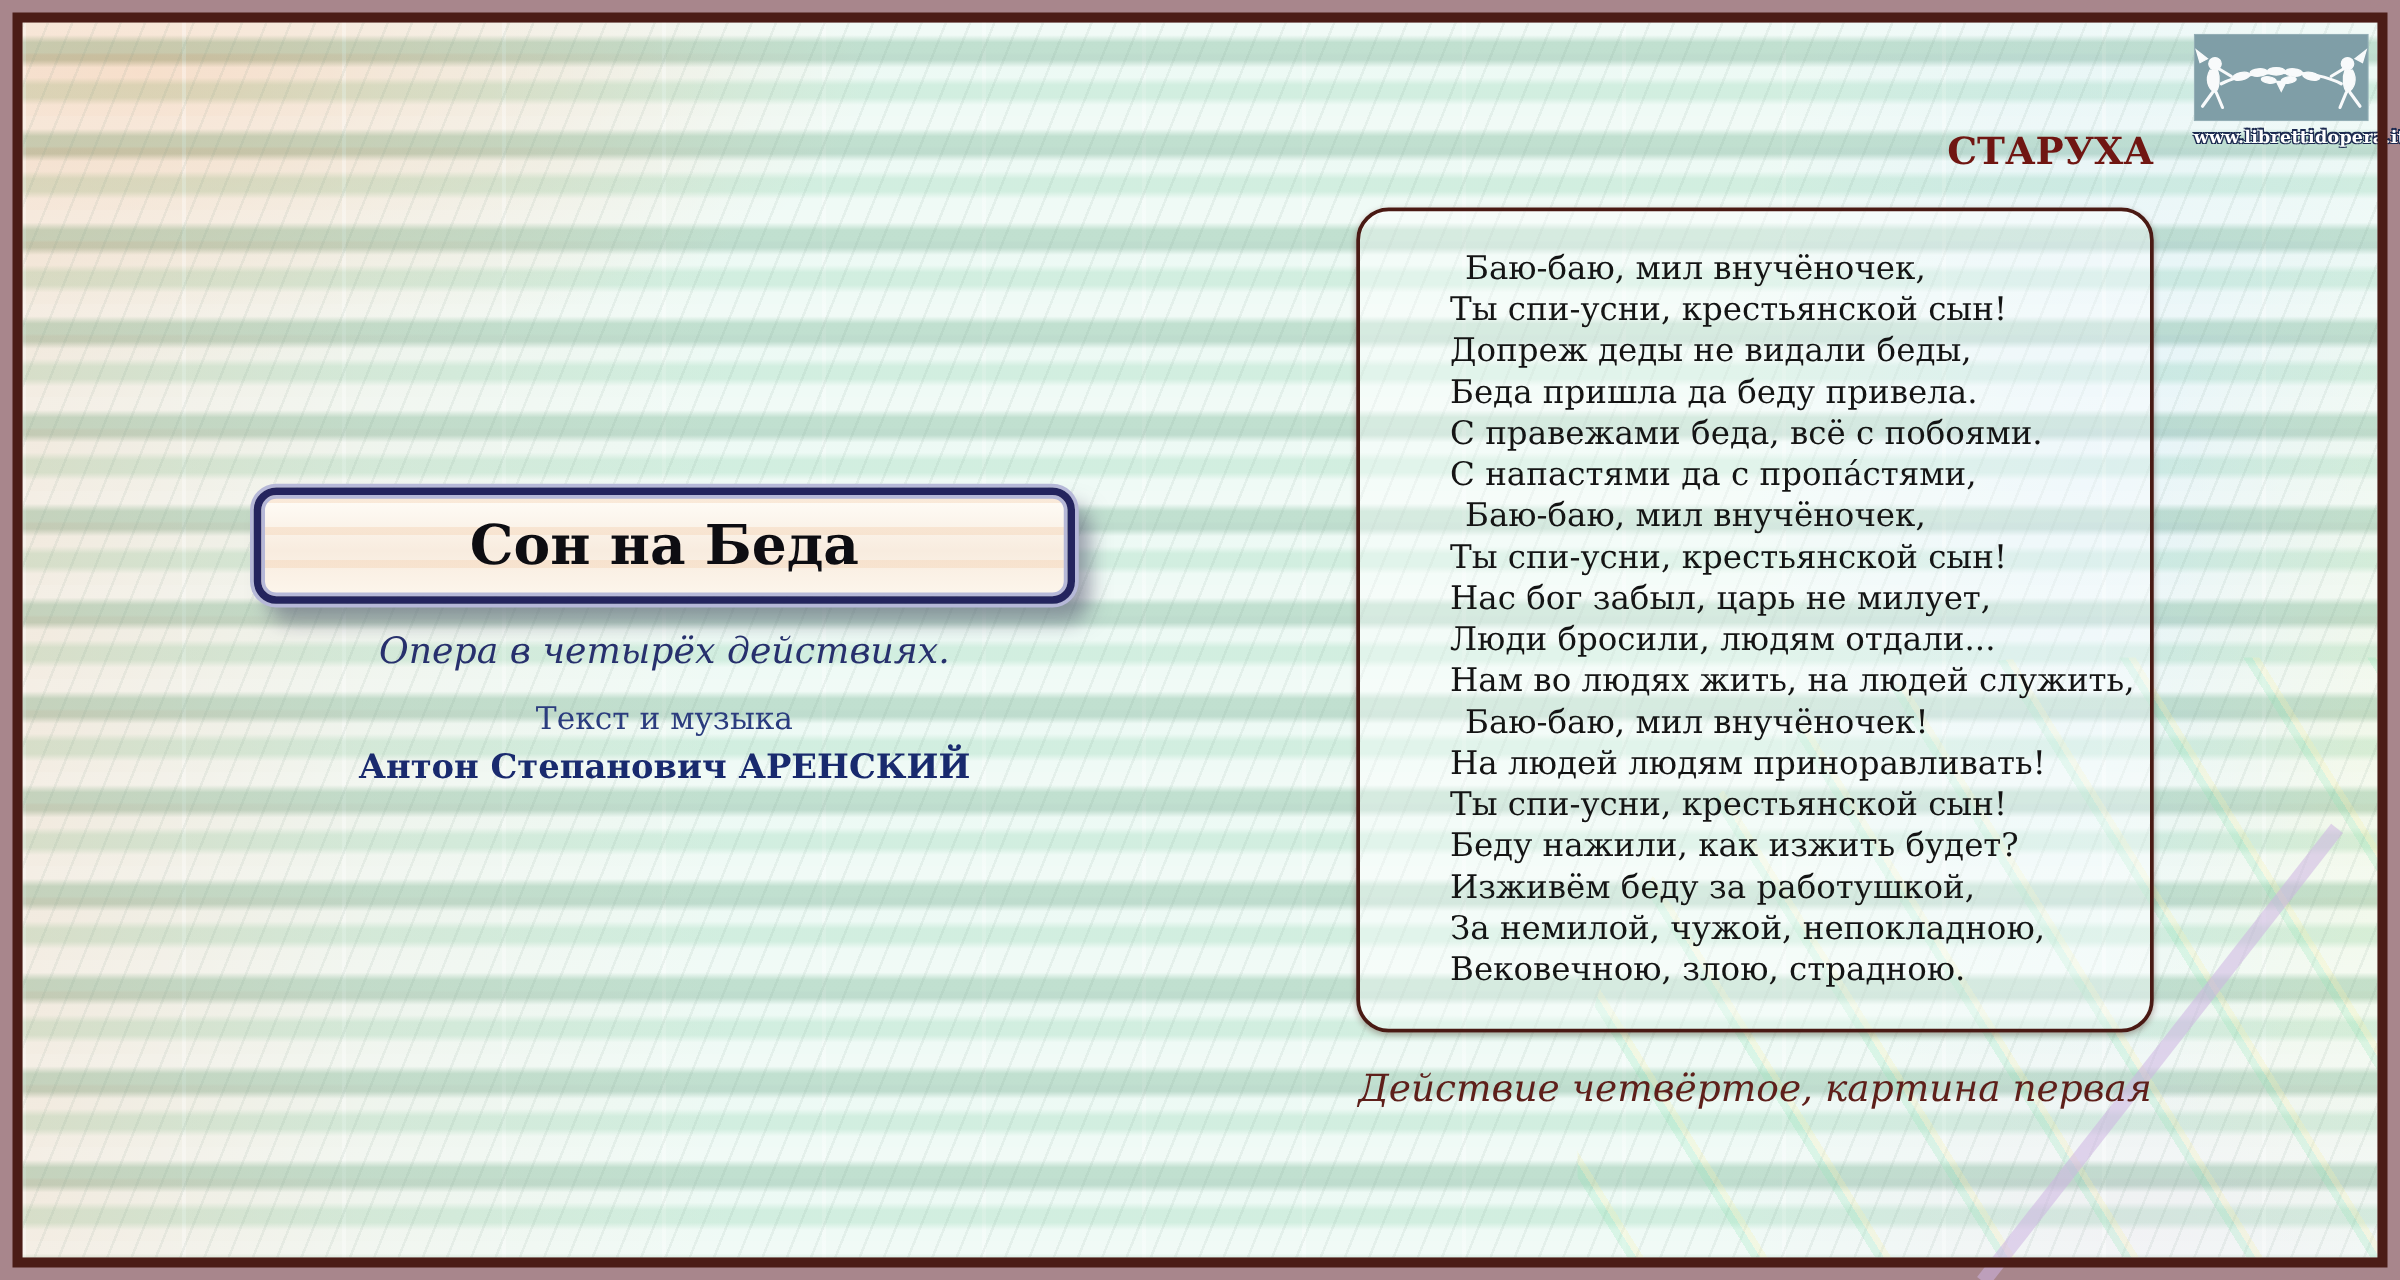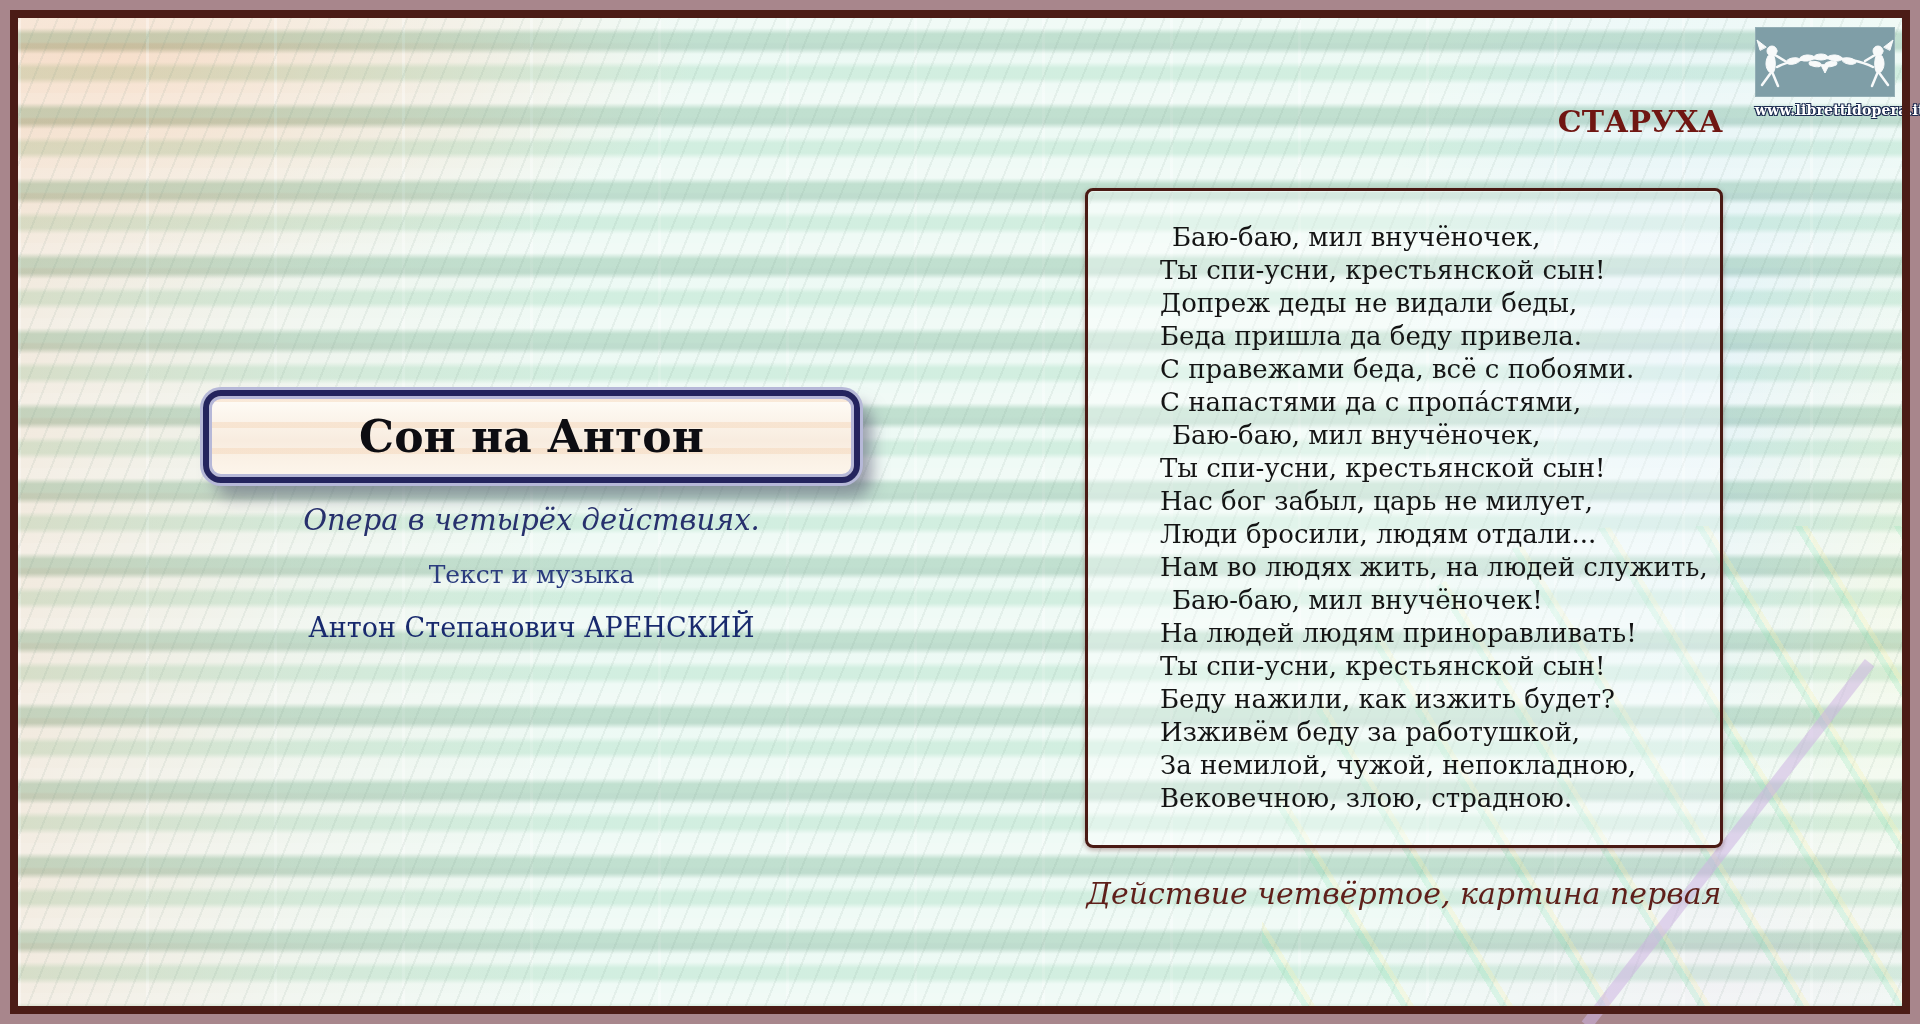--- a/index.html
+++ b/index.html
@@ -60,28 +60,28 @@
     display:flex; align-items:center; justify-content:center;
     border:6px solid #24245e; border-radius:18px;
     background:
       repeating-linear-gradient(180deg, rgba(244,212,182,0.45) 0 6px, rgba(255,255,255,0) 6px 26px),
       linear-gradient(180deg, #fffdf8, #f8ecdf 55%, #fdf6ec);
     box-shadow: 0 0 0 3px #b6b8d8, inset 0 0 0 3px #b6b8d8, 12px 14px 16px rgba(85,85,112,0.55);
   }
   .title-text { font-size:44px; font-weight:bold; color:#0d0d12; }
   .subtitle { margin-top:20px; font-size:29px; font-style:italic; color:#27306d; line-height:34px;text-align:center; }
   .byline { margin-top:22px; font-size:25px; color:#2b3c7e; line-height:32px; }
-  .author { margin-top:20px; font-size:27px; font-weight:normal; color:#192a6e; line-height:34px; }
+  .author { margin-top:6px; font-size:27px; font-weight:bold; color:#192a6e; line-height:34px; }
 
   
   .right-col { position:absolute; left:1067px; top:86px; width:638px; }
   .character-header { text-align:right; font-size:30px; font-weight:bold; color:#701612; height:36px; line-height:36px; }
   .verse-box {
-    margin-top:48px; height:660px; box-sizing:border-box;
-    border:3px solid #4a1a14; border-radius:8px;
+    margin-top:26px; height:660px; box-sizing:border-box;
+    border:3px solid #4a1a14; border-radius:26px;
     background:rgba(255,255,255,0.35);
     box-shadow: 0 2px 5px rgba(74,26,20,0.35), inset 0 1px 0 rgba(255,255,255,0.45);
     padding:30px 20px 0 0; overflow:hidden;
   }
   .verse-line { font-size:26px; color:#141414; line-height:33px; padding-left:84px; white-space:nowrap; }
   .verse-line.indented { padding-left:72px; }
   .scene-caption { margin-top:28px; text-align:center; font-size:30px; font-style:italic; color:#5e1f1a; }
 </style>
 </head>
 <body>
@@ -117,21 +117,21 @@
           <path d="M120 28 L 110 34" fill="none" stroke-width="2.5"></path>
           <path d="M125 47 L 133 58 M122 47 L 117 59" fill="none" stroke-width="2.5"></path>
           <path d="M129 20 l9 -7 l-3 10 z" stroke-width="1"></path>
         </g>
       </svg>
       <div class="logo-url">www.librettidopera.it</div>
     </div>
 
     <div class="left-col">
       <div class="title-box">
-        <span class="title-text">Сон на Антон</span>
+        <span class="title-text">Сон на Беда</span>
       </div>
       <div class="subtitle">Опера в четырёх действиях.</div>
       <div class="byline">Текст и музыка</div>
       <div class="author">Антон Степанович АРЕНСКИЙ</div>
     </div>
 
     <div class="right-col">
       <div class="character-header">СТАРУХА</div>
       <div class="verse-box">
         <div>

